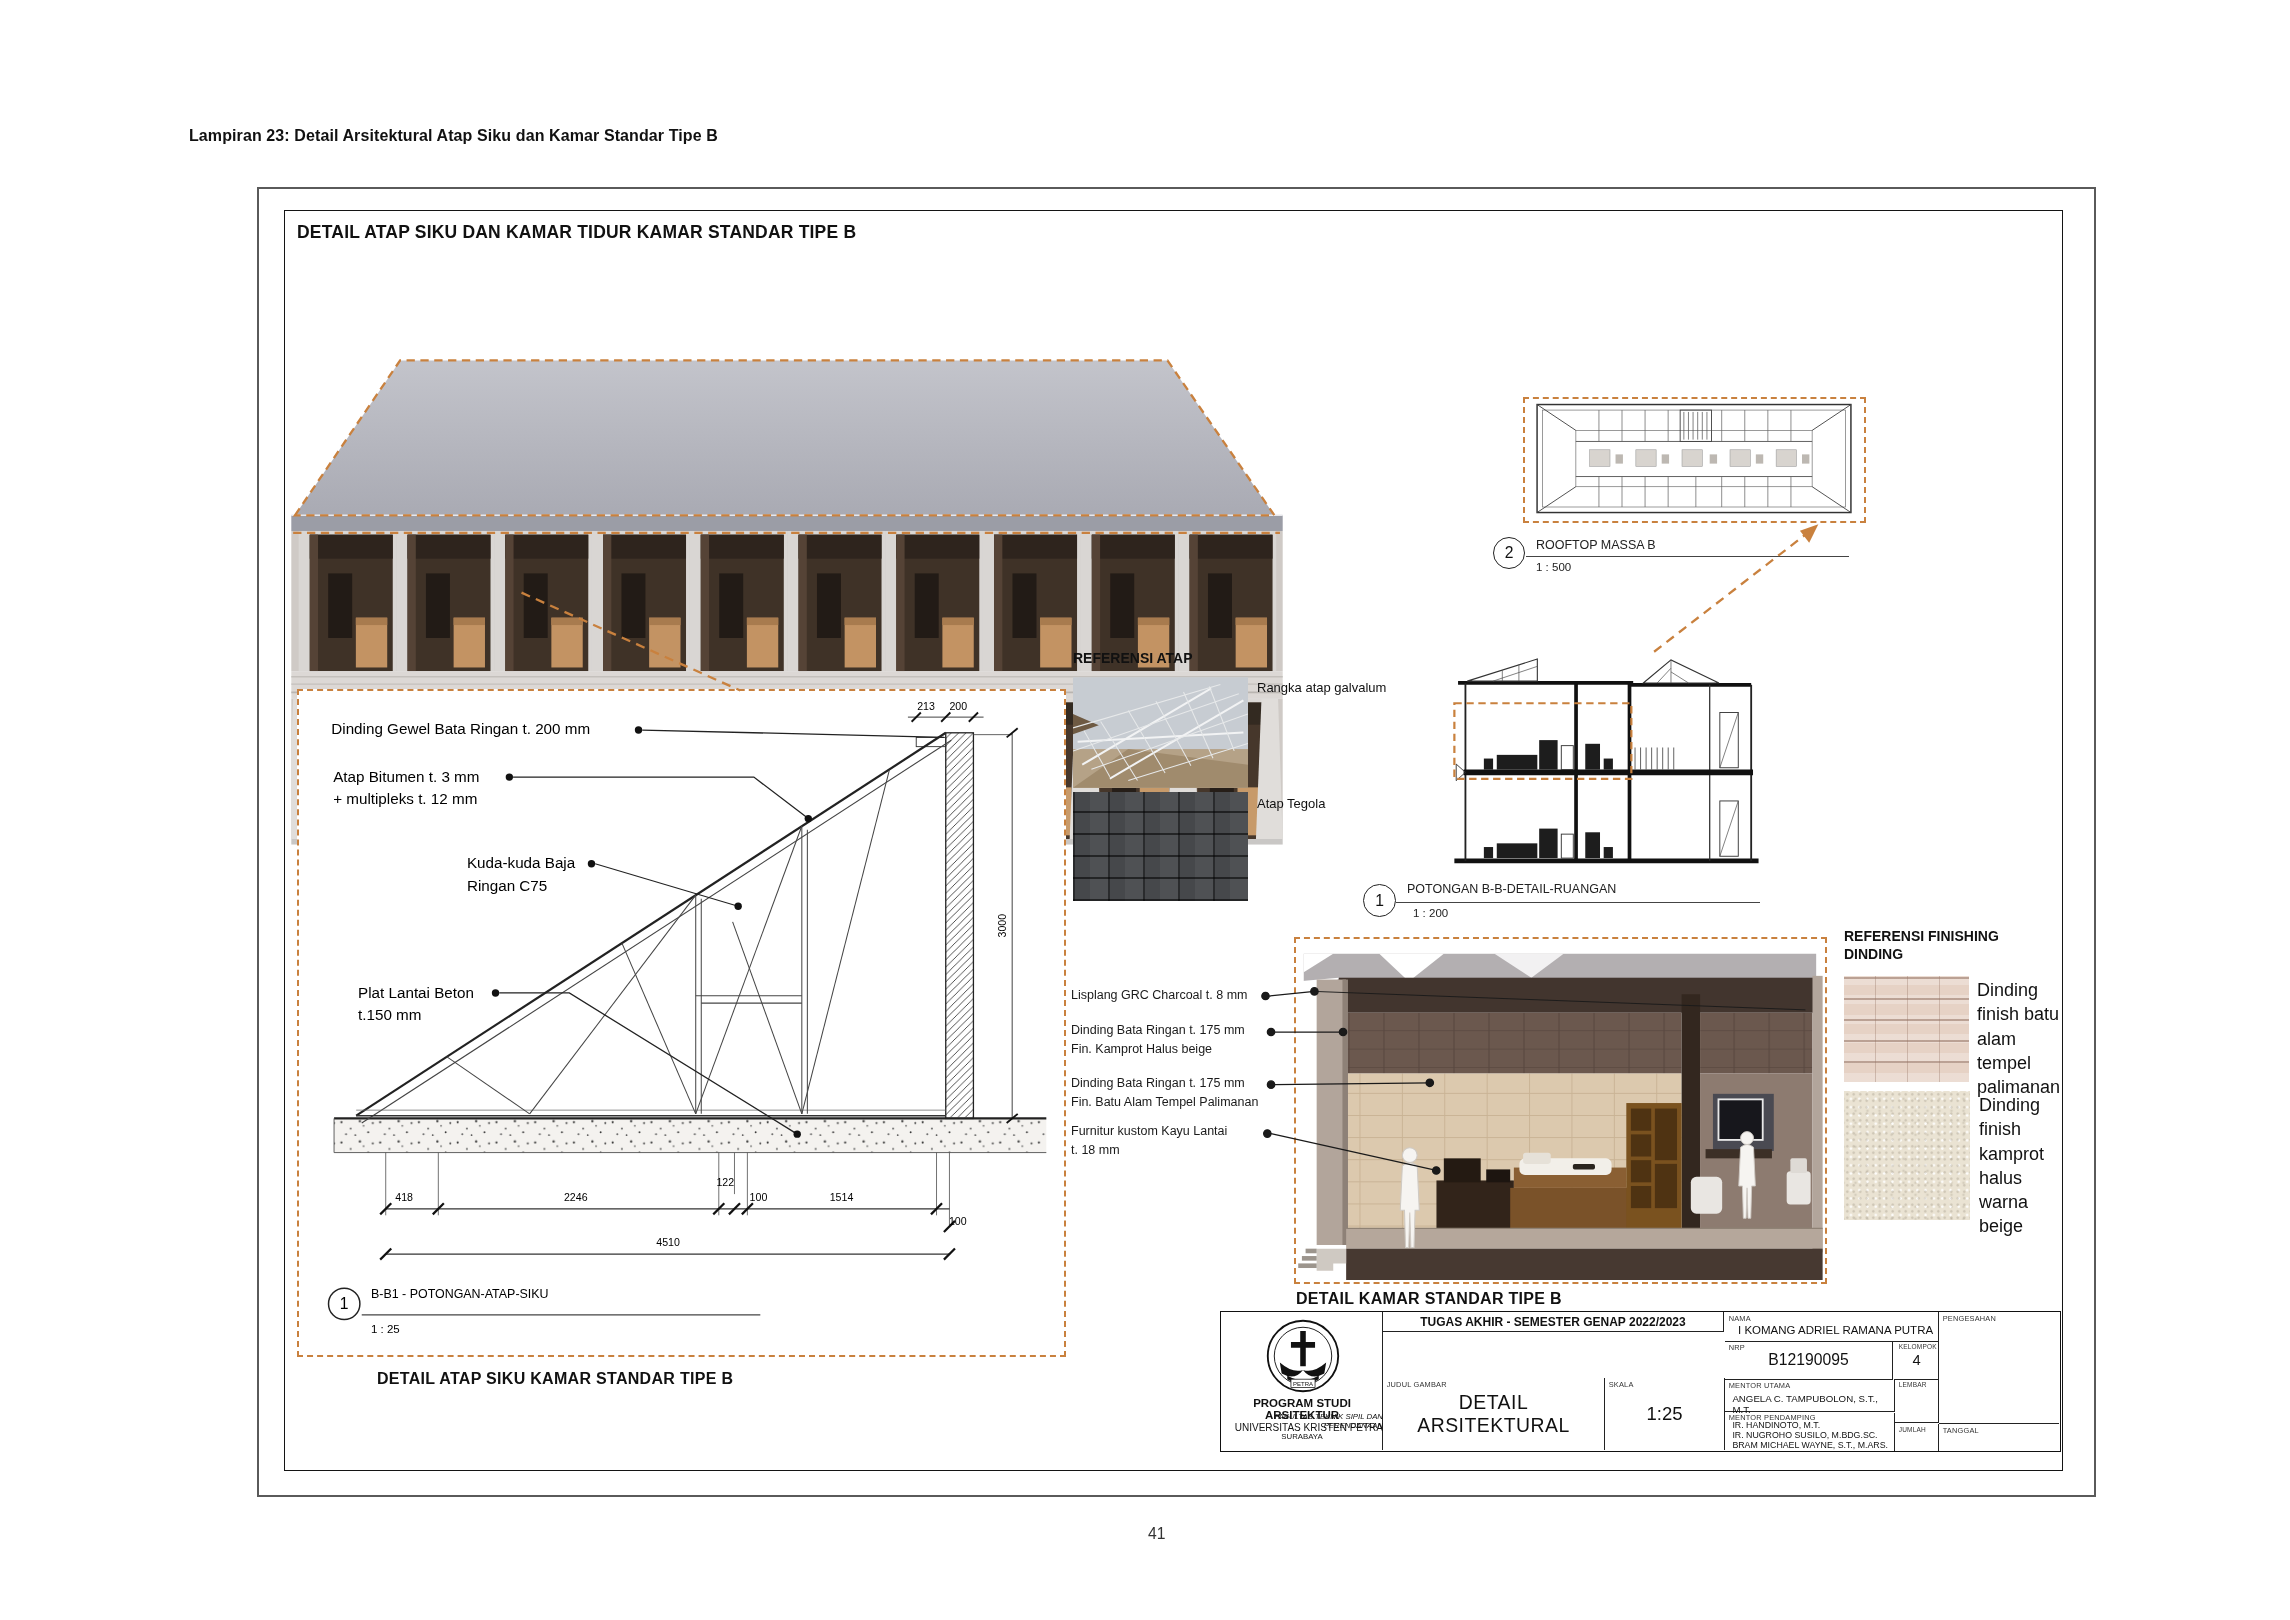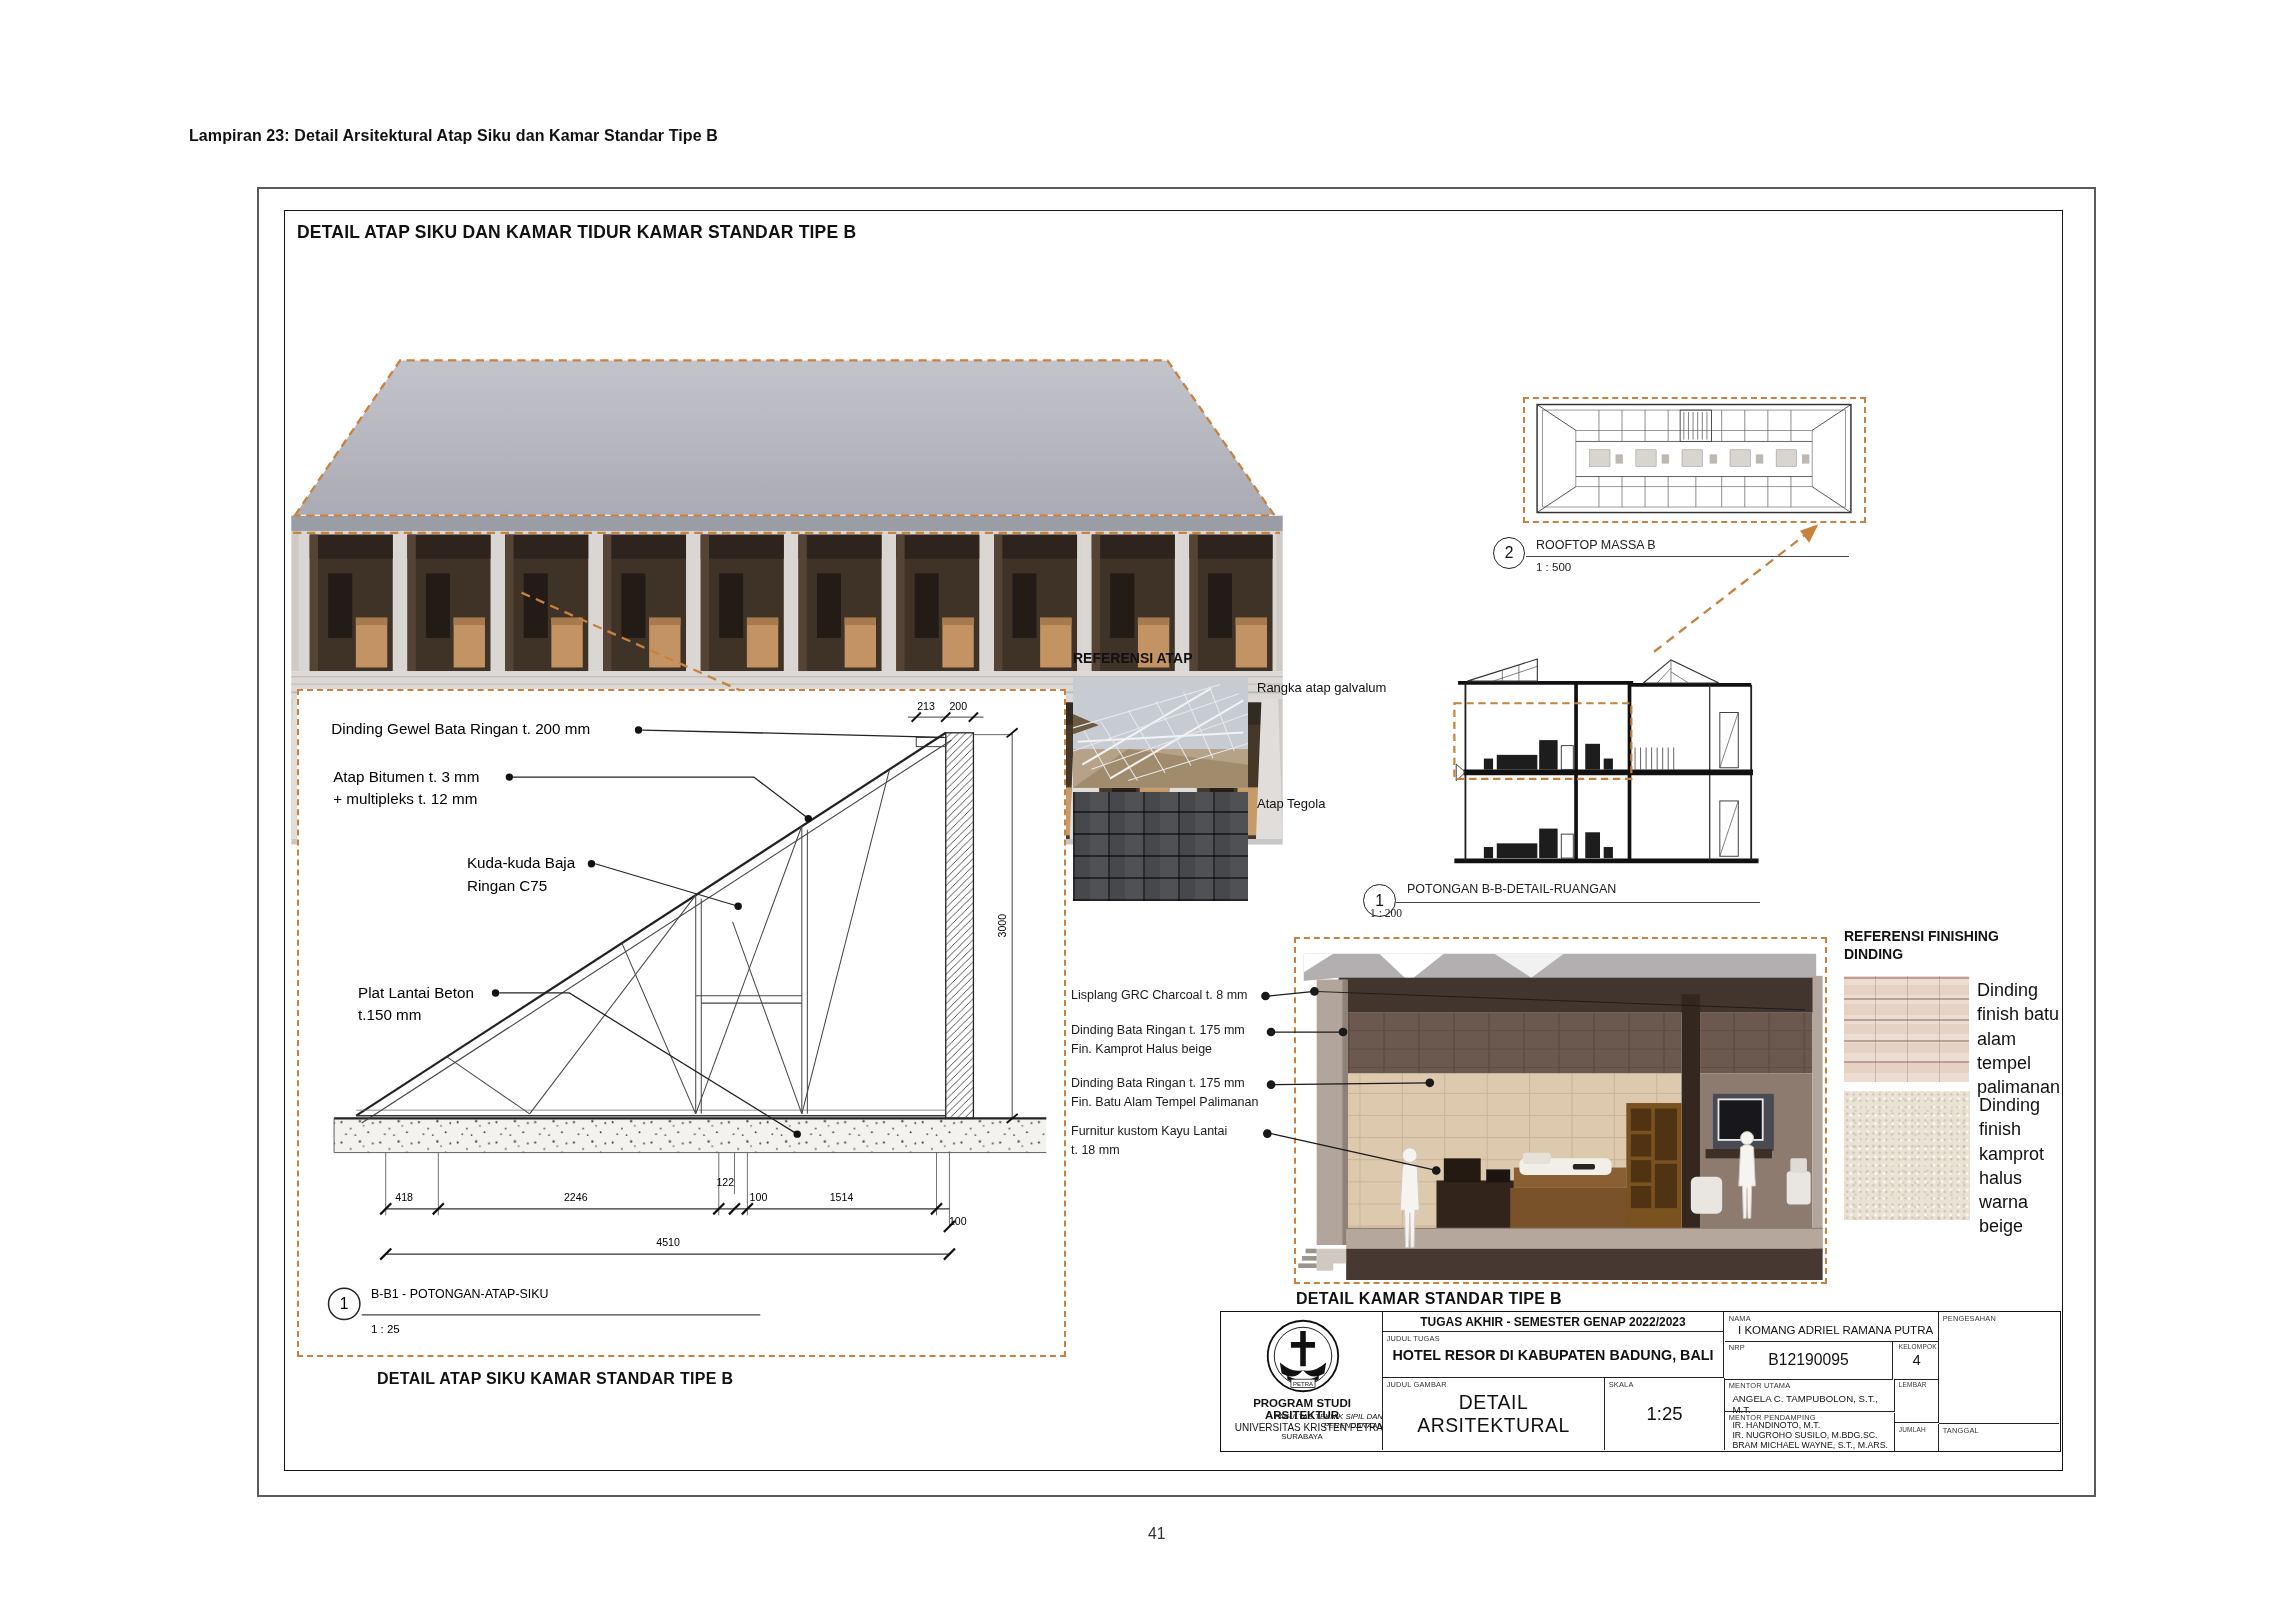--- a/index.html
+++ b/index.html
@@ -294,21 +294,21 @@
 
   <rect x="8" y="52" width="192" height="82" fill="none" stroke="#c9813e" stroke-width="2.4" stroke-dasharray="8,5"></rect>
 </svg>
 </div>
 
 <div class="abs callout-circle" style="left:1363px;top:884px;width:31px;height:31px;">
     <span>1</span>
   </div>
 <div class="abs callout-label" style="left:1407px;top:882px;">POTONGAN B-B-DETAIL-RUANGAN</div>
 <div class="abs callout-line" style="left:1396px;top:902px;width:364px;"></div>
-<div class="abs callout-scale" style="left:1370px;top:907px;font-family:Liberation Serif, serif;">1 : 200</div>
+<div class="abs callout-scale" style="left:1413px;top:907px;">1 : 200</div>
 
 <div class="abs dashbox" style="left:297px;top:689px;width:769px;height:668px;">
 <svg width="763" height="663" viewBox="0 0 827 718">
   <defs>
     <pattern id="hatch" width="8" height="8" patternUnits="userSpaceOnUse">
       <line x1="0" y1="8" x2="8" y2="0" stroke="#444" stroke-width="1"></line>
     </pattern>
     <pattern id="speck" width="42" height="22" patternUnits="userSpaceOnUse">
       <rect width="42" height="22" fill="#f4f2ef"></rect>
       <circle cx="4" cy="5" r="1.2" fill="#333"></circle>
@@ -557,24 +557,20 @@
     <div class="abs" style="left:0;top:85px;width:162px;text-align:center;font-weight:bold;font-size:11.5px;">PROGRAM STUDI ARSITEKTUR</div>
     <div class="abs" style="left:0;top:100px;width:162px;text-align:right;font-size:7.8px;font-style:italic;">FAKULTAS TEKNIK SIPIL DAN PERENCANAAN</div>
     <div class="abs" style="left:0;top:110px;width:162px;text-align:right;font-size:10px;">UNIVERSITAS KRISTEN PETRA</div>
     <div class="abs" style="left:0;top:120px;width:162px;text-align:center;font-size:7.8px;">SURABAYA</div>
   </div>
 
   <div class="cell br bb ctr" style="left:162px;top:0;width:341px;height:20px;font-weight:bold;font-size:12px;">
       <span>TUGAS AKHIR - SEMESTER GENAP 2022/2023</span>
     </div>
 
-  <div class="cell br bb" style="left:162px;top:20px;width:341px;height:46px;">
-    <span class="lbl">JUDUL TUGAS</span>
-    <div class="ctr" style="width:100%;height:100%;font-weight:bold;font-size:14.3px;">HOTEL RESOR DI KABUPATEN BADUNG, BALI</div>
-  </div>
 
   <div class="cell br" style="left:162px;top:66px;width:222px;height:72px;">
     <span class="lbl">JUDUL GAMBAR</span>
     <div class="ctr" style="width:100%;height:100%;font-size:19.4px;letter-spacing:0.5px;">DETAIL ARSITEKTURAL</div>
   </div>
 
   <div class="cell br" style="left:384px;top:66px;width:120px;height:72px;">
     <span class="lbl">SKALA</span>
     <div class="ctr" style="width:100%;height:100%;font-size:18.5px;">1:25</div>
   </div>

